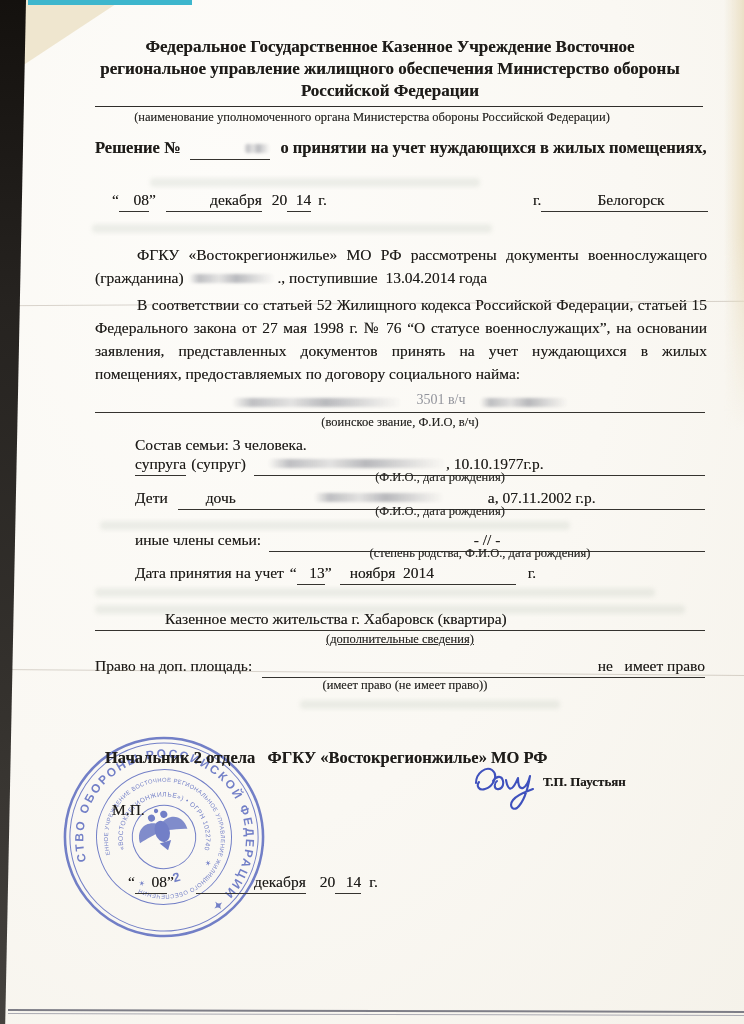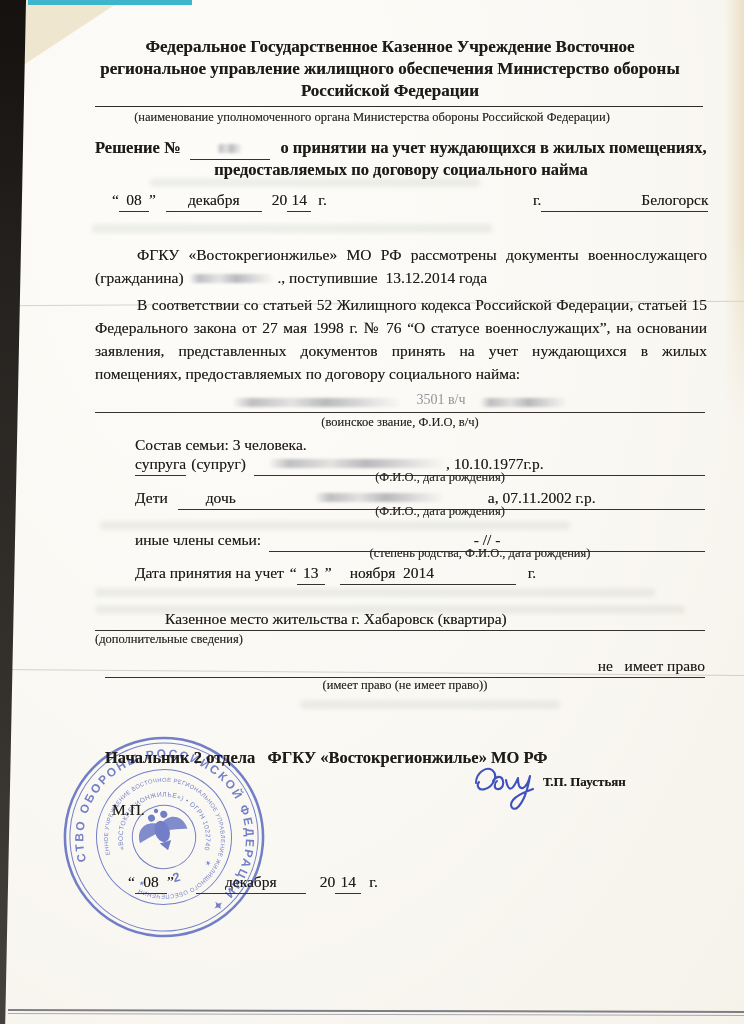--- a/index.html
+++ b/index.html
@@ -7,21 +7,21 @@
     position:relative;width:744px;height:1024px;overflow:hidden;
     background:radial-gradient(ellipse at 30% 18%, #fdfcf9 0%, #faf8f3 55%, #f5f2ea 100%);
     font-family:"Liberation Serif", serif;color:#1e1c19;
   }
   .abs{position:absolute;}
   .b{font-weight:bold;}
   .body-text{font-size:15.5px;line-height:23px;text-shadow:0 0 .5px rgba(30,28,25,.55);}
   .head-text{font-size:17px;line-height:22px;text-shadow:0 0 .6px rgba(30,28,25,.6);}
   .cap{font-size:12.5px;color:#2b2a27;text-shadow:0 0 .4px rgba(40,38,35,.5);}
   .u{border-bottom:1.2px solid #35332f;}
-  .blank{display:inline-block;text-align:center;}
+  .blank{display:inline-block;text-align:right;}
   .row{display:flex;align-items:baseline;}
   .prew{white-space:pre-wrap;text-align:right;}
   .just{text-align:justify;}
   
   .left-edge{left:0;top:0;width:26px;height:100%;
     background:linear-gradient(180deg,#14110e,#262320 30%,#35322e 70%,#45423e);
     clip-path:polygon(0 0,100% 0,20% 100%,0 100%);z-index:5;}
   .corner-backing{left:22px;top:0;width:100px;height:66px;background:#efe6cf;
     clip-path:polygon(0 0,100% 0,0 100%);z-index:4;}
   .cyan-strip{left:28px;top:0;width:164px;height:5px;background:#3db6cd;z-index:6;}
@@ -62,39 +62,38 @@
 
   <div class="abs b head-text z2" style="left:100px;top:36px;width:580px;text-align:center;">Федеральное Государственное Казенное Учреждение  Восточное региональное управление жилищного обеспечения Министерство обороны Российской Федерации</div>
   <div class="abs" style="left:95px;top:106px;width:608px;height:0;border-top:1.5px solid #2f2d2a;"></div>
   <div class="abs cap" style="left:67px;top:110px;width:610px;text-align:center;">(наименование уполномоченного органа Министерства обороны Российской Федерации)</div>
 
   <div class="abs row b body-text" style="left:95px;top:136px;width:612px;font-size:16.5px;">
     <span>Решение №</span>
     <span class="blank u" style="width:80px;margin:0 10px;"><span class="smudge" style="width:26px;"></span></span>
     <span>о принятии на учет нуждающихся в жилых помещениях,</span>
   </div>
-  <div class="abs b body-text" style="left:95px;top:158px;width:612px;text-align:center;font-size:16.5px;">предоставляемых по договору социального найма</div>
 
   <div class="abs row body-text" style="left:112px;top:188px;">
     <span>“</span>
     <span class="blank u" style="width:30px;">08</span>
     <span>”</span>
     <span class="blank u" style="width:96px;margin-left:10px;">декабря</span>
     <span style="margin-left:10px;">20</span>
     <span class="blank u" style="width:24px;">14</span>
     <span style="margin-left:7px;">г.</span>
   </div>
   <div class="abs row body-text" style="left:533px;top:188px;">
     <span>г.</span>
-    <span class="blank u" style="width:155px;text-align:right;padding-left:12px;">Белогорск</span>
+    <span class="blank u" style="width:155px;text-align:center;padding-left:12px;">Белогорск</span>
   </div>
 
   <div class="abs body-text just z2" style="left:95px;top:243px;width:612px;text-indent:42px;">
     <span class="prew">ФГКУ «Востокрегионжилье» МО РФ рассмотрены документы военнослужащего (гражданина)</span>
-    <span class="smudge" style="width:86px;margin:0 2px;"></span><span class="prew">., поступившие  13.12.2014 года</span>
+    <span class="smudge" style="width:86px;margin:0 2px;"></span><span class="prew">., поступившие  13.04.2014 года</span>
   </div>
 
   <div class="abs body-text just prew z2" style="left:95px;top:293px;width:612px;text-indent:42px;">В соответствии со статьей 52 Жилищного кодекса Российской Федерации, статьей 15 Федерального закона от 27 мая 1998 г. № 76 “О статусе военнослужащих”, на основании заявления, представленных документов принять на учет нуждающихся в жилых помещениях, предоставляемых по договору социального найма:</div>
 
   <div class="abs u" style="left:95px;top:392px;width:610px;height:20px;display:flex;justify-content:center;align-items:baseline;">
     <span class="smudge" style="width:170px;margin-right:14px;align-self:center;"></span>
     <span class="faintfrag">3501  в/ч</span>
     <span class="smudge" style="width:88px;margin-left:14px;align-self:center;"></span>
   </div>
   <div class="abs cap" style="left:95px;top:415px;width:610px;text-align:center;">(воинское звание, Ф.И.О, в/ч)</div>
@@ -130,23 +129,24 @@
   <div class="abs row body-text" style="left:135px;top:561px;">
     <span>Дата принятия на учет</span>
     <span style="margin-left:6px;">“</span>
     <span class="blank u" style="width:28px;">13</span>
     <span>”</span>
     <span class="blank u prew" style="width:166px;margin-left:8px;text-align:left;padding-left:10px;">ноября  2014</span>
     <span style="margin-left:12px;">г.</span>
   </div>
 
   <div class="abs u body-text" style="left:95px;top:607px;width:610px;padding-left:70px;box-sizing:border-box;">Казенное место жительства г. Хабаровск (квартира)</div>
-  <div class="abs cap" style="left:95px;top:632px;width:610px;text-align:left;">(дополнительные сведения)</div>
+  <div class="abs cap" style="left:95px;top:632px;width:610px;text-align:center;text-decoration:underline;">(дополнительные сведения)</div>
 
   <div class="abs row body-text" style="left:95px;top:654px;width:610px;position:absolute;">
+    <span>Право на доп. площадь:</span>
     <span class="u prew" style="flex:1;margin-left:10px;padding-left:55px;">не   имеет право</span>
   </div>
   <div class="abs cap" style="left:245px;top:678px;width:320px;text-align:center;">(имеет право (не имеет право))</div>
 
   <div class="abs stamp-wrap">
     <svg width="208" height="208" viewBox="0 0 210 210">
       <defs>
         <path id="ringOuter" d="M 23,105 A 82,82 0 1 1 22.99,105.5"></path>
         <path id="ringMiddle" d="M 48,105 A 57,57 0 1 1 47.99,105.5"></path>
         <path id="ringInner" d="M 63,105 A 42,42 0 1 1 62.99,105.5"></path>

